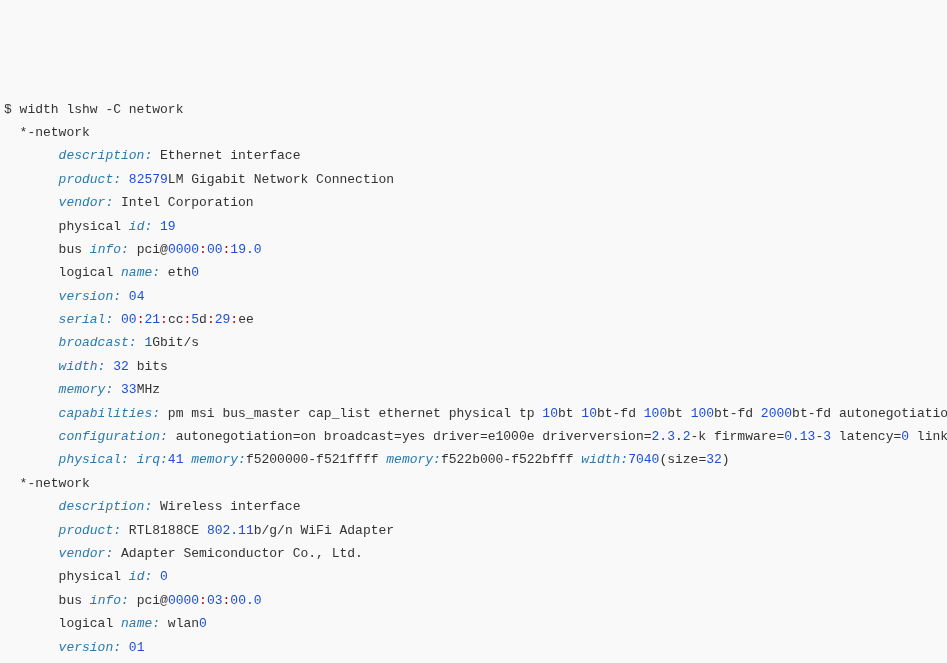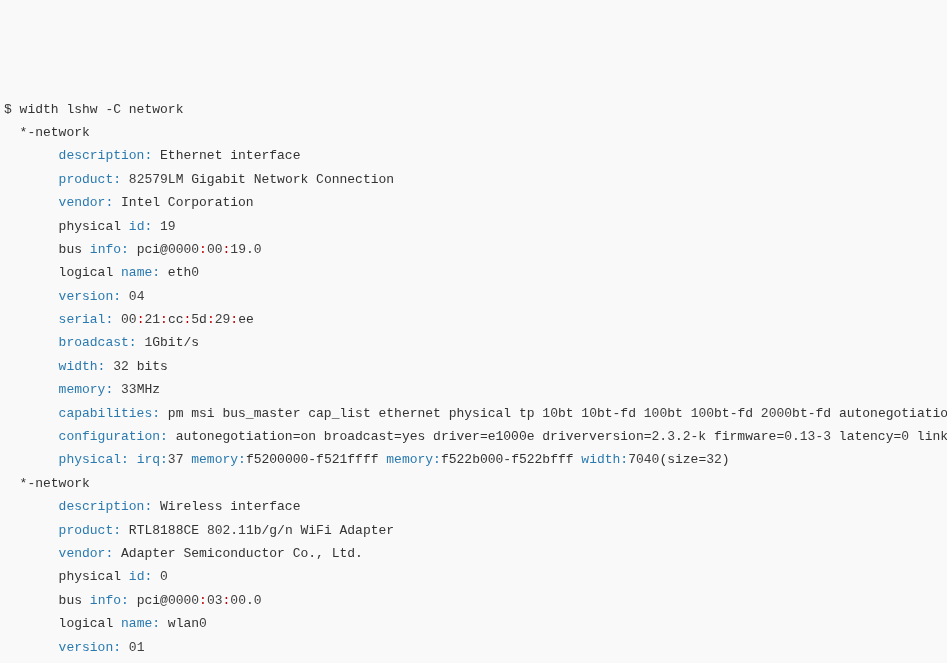--- a/index.html
+++ b/index.html
@@ -6,22 +6,22 @@
       margin: 0;
       padding: 4px;
       background: #f9f9f9;
       font-family: Consolas, "Courier New", monospace;
       font-size: 13px;
       line-height: 1.8;
       color: #333;
       white-space: pre;
       overflow: hidden;
     }
-    .kw { color: #2a7ab0; }
-    .num { color: #404040; }
+    .kw { color: #2a7ab0; font-style: italic; }
+    .num { color: #1d4ed8; }
     .err { color: #c00000; }
   </style>
 </head>
 <body>
 
 
 
 <div><span>$ width lshw -C network</span>
 <span>  *-network</span>
        <span class="kw">description:</span> <span>Ethernet interface</span>
@@ -30,21 +30,21 @@
        <span>physical</span> <span class="kw">id:</span> <span class="num">19</span>
        <span>bus</span> <span class="kw">info:</span> <span>pci@</span><span class="num">0000</span><span class="err">:</span><span class="num">00</span><span class="err">:</span><span class="num">19.0</span>
        <span>logical</span> <span class="kw">name:</span> <span>eth</span><span class="num">0</span>
        <span class="kw">version:</span> <span class="num">04</span>
        <span class="kw">serial:</span> <span class="num">00</span><span class="err">:</span><span class="num">21</span><span class="err">:</span><span>cc</span><span class="err">:</span><span class="num">5</span><span>d</span><span class="err">:</span><span class="num">29</span><span class="err">:</span><span>ee</span>
        <span class="kw">broadcast:</span> <span class="num">1</span><span>Gbit/s</span>
        <span class="kw">width:</span> <span class="num">32</span> <span>bits</span>
        <span class="kw">memory:</span> <span class="num">33</span><span>MHz</span>
        <span class="kw">capabilities:</span> <span>pm msi bus_master cap_list ethernet physical tp</span> <span class="num">10</span><span>bt</span> <span class="num">10</span><span>bt-fd</span> <span class="num">100</span><span>bt</span> <span class="num">100</span><span>bt-fd</span> <span class="num">2000</span><span>bt-fd autonegotiation</span>
        <span class="kw">configuration:</span> <span>autonegotiation=on broadcast=yes driver=e1000e driverversion=</span><span class="num">2.3</span><span>.</span><span class="num">2</span><span>-k firmware=</span><span class="num">0.13</span><span>-</span><span class="num">3</span><span> latency=</span><span class="num">0</span><span> link=</span>
-       <span class="kw">physical:</span> <span class="kw">irq:</span><span class="num">37</span><span class="kw"> memory:</span><span>f5200000-f521ffff</span><span class="kw"> memory:</span><span>f522b000-f522bfff</span><span class="kw"> width:</span><span class="num">7040</span><span>(size=</span><span class="num">32</span><span>)</span>
+       <span class="kw">physical:</span> <span class="kw">irq:</span><span class="num">41</span><span class="kw"> memory:</span><span>f5200000-f521ffff</span><span class="kw"> memory:</span><span>f522b000-f522bfff</span><span class="kw"> width:</span><span class="num">7040</span><span>(size=</span><span class="num">32</span><span>)</span>
 <span>  *-network</span>
        <span class="kw">description:</span> <span>Wireless interface</span>
        <span class="kw">product:</span> <span>RTL8188CE</span> <span class="num">802.11</span><span>b/g/n WiFi Adapter</span>
        <span class="kw">vendor:</span> <span>Adapter Semiconductor Co., Ltd.</span>
        <span>physical</span> <span class="kw">id:</span> <span class="num">0</span>
        <span>bus</span> <span class="kw">info:</span> <span>pci@</span><span class="num">0000</span><span class="err">:</span><span class="num">03</span><span class="err">:</span><span class="num">00.0</span>
        <span>logical</span> <span class="kw">name:</span> <span>wlan</span><span class="num">0</span>
        <span class="kw">version:</span> <span class="num">01</span>
        <span class="kw">serial:</span> <span>ec</span><span class="err">:</span><span class="num">55</span><span class="err">:</span><span>f9</span><span class="err">:</span><span>bf</span><span class="err">:</span><span class="num">7</span><span>c</span><span class="err">:</span><span class="num">16</span>
          

